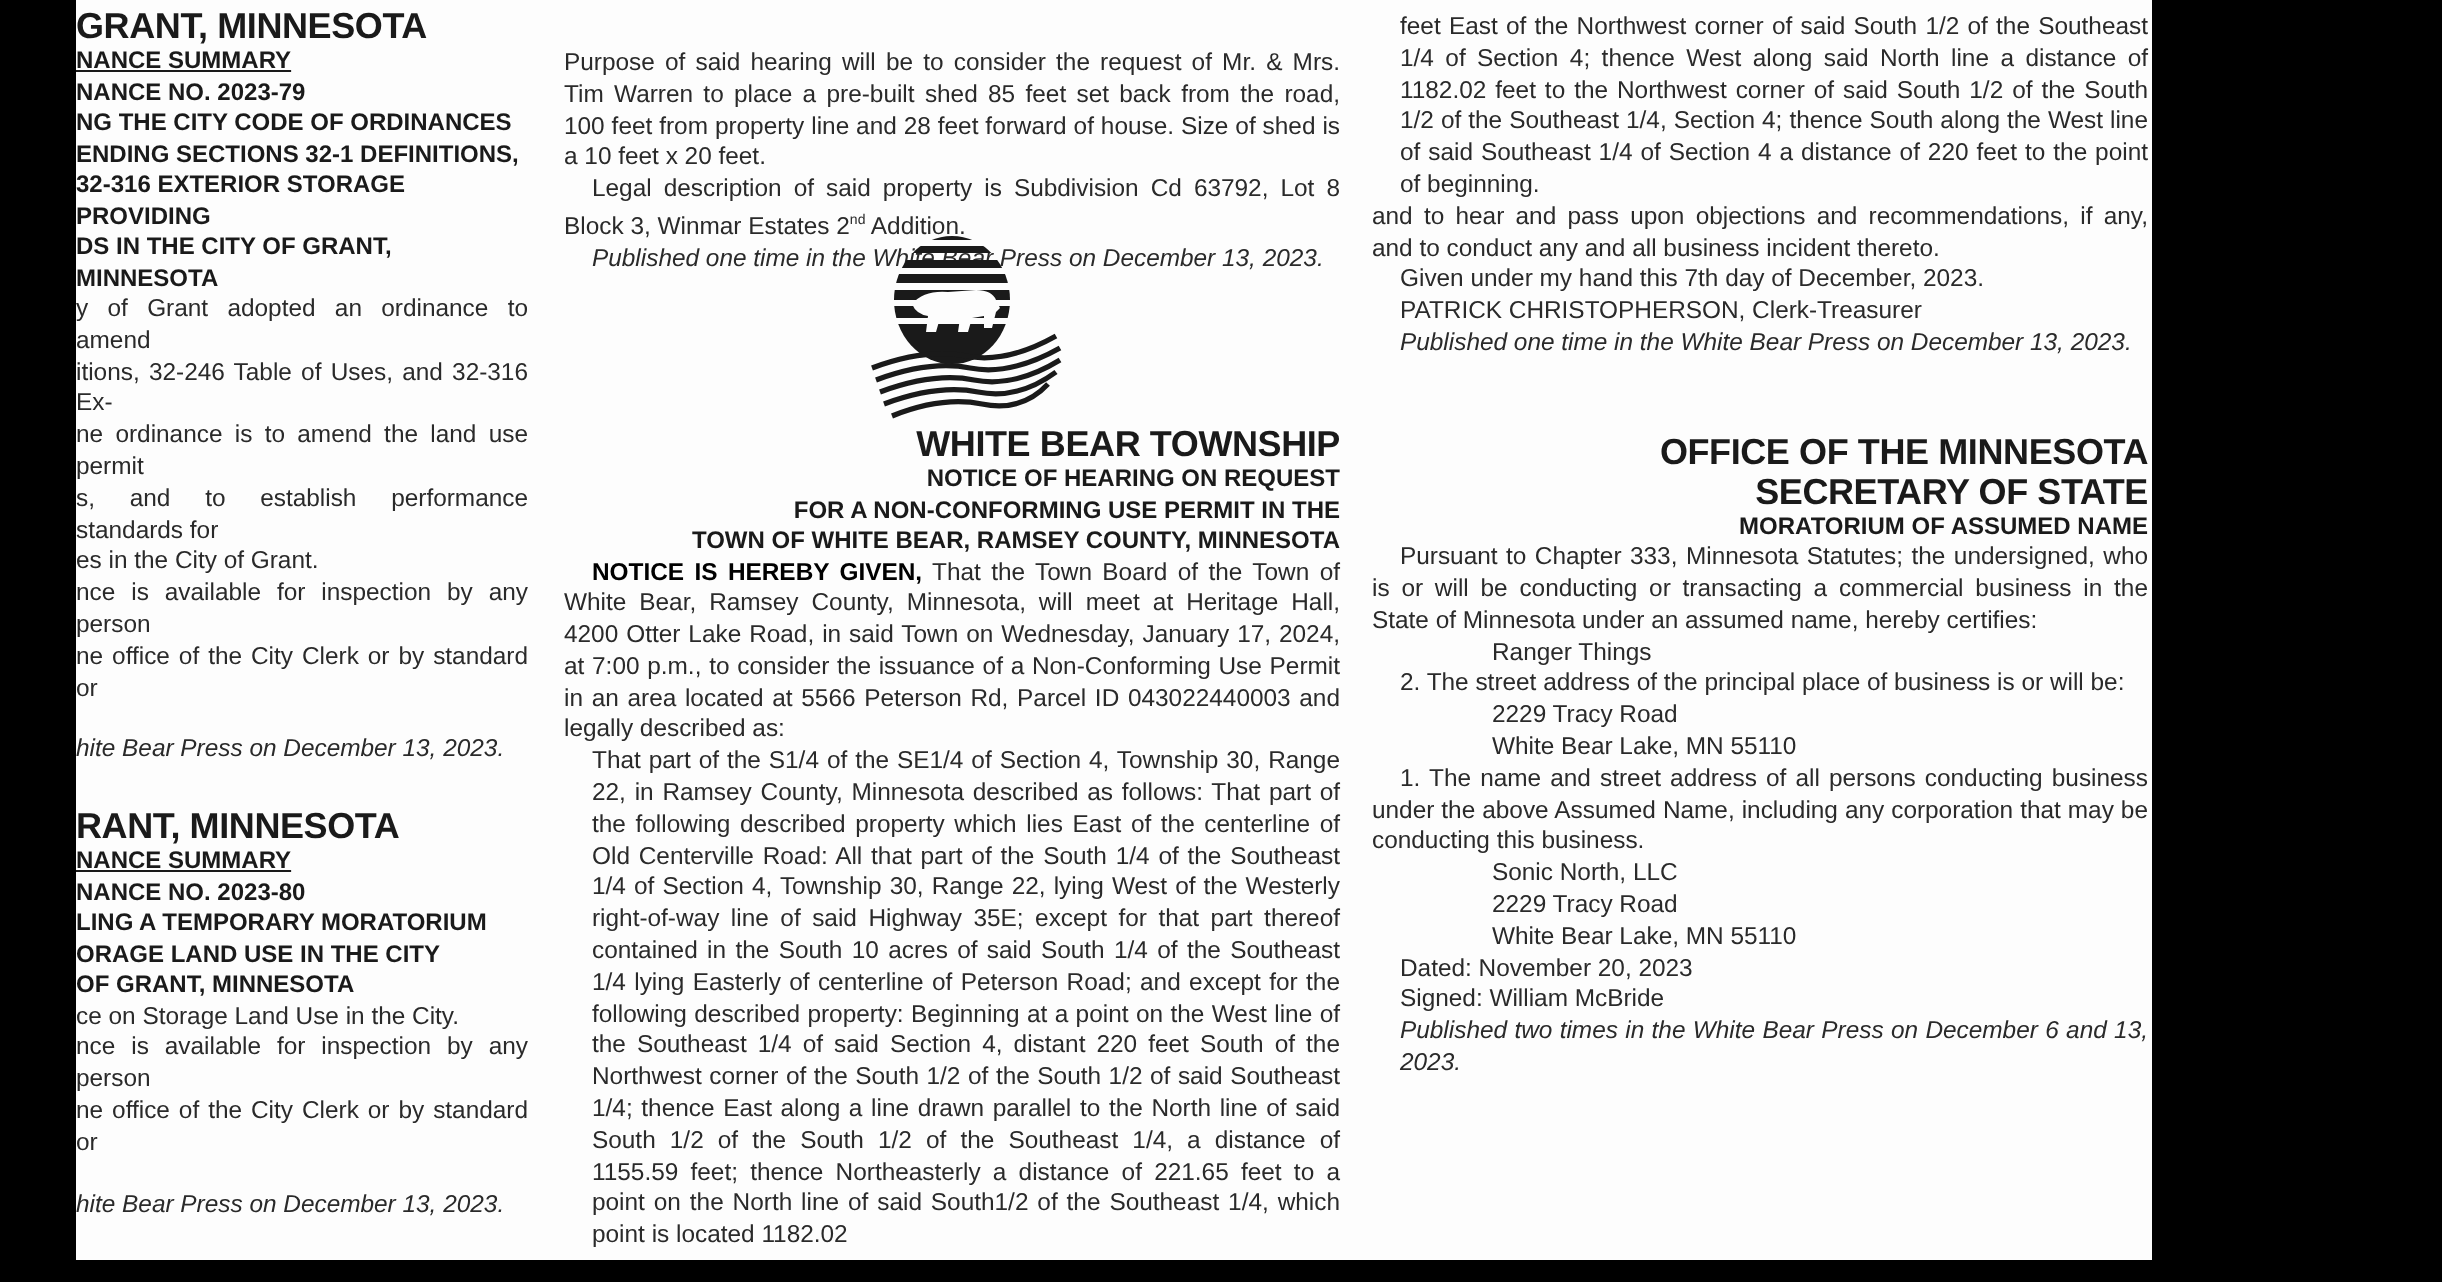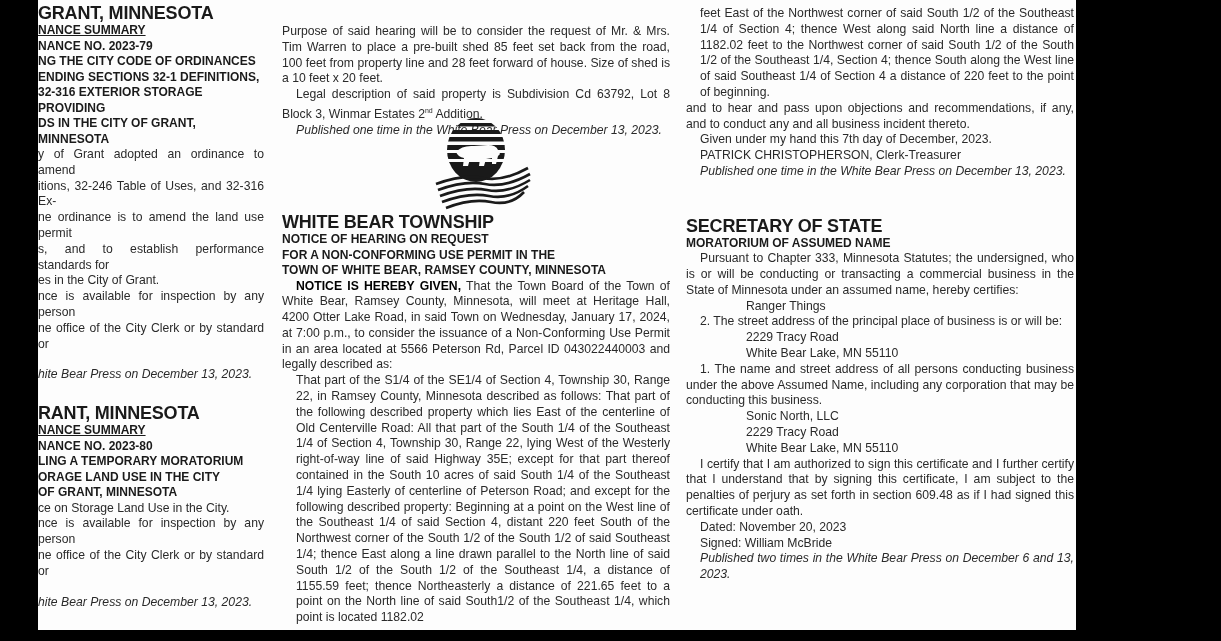--- a/index.html
+++ b/index.html
@@ -18,21 +18,21 @@
   .col2 { left: 244px; width: 388px; }
   .col3 { left: 648px; width: 388px; }
   p { margin: 0; text-align: justify; }
   .ind { text-indent: 14px; }
   .hang { padding-left: 14px; }
   .hang2 { padding-left: 60px; }
   .it { font-style: italic; padding-left: 14px; }
   .h-big { font-weight: bold; font-size: 18px; line-height: 20px; color: #1a1a1a; letter-spacing: -0.2px; }
   .h-sm  { font-weight: bold; font-size: 12px; line-height: 15.5px; color: #1a1a1a; }
   .u { text-decoration: underline; }
-  .center { text-align: left; }
+  .center { text-align: right; }
   .b { font-weight: bold; color: #000000; }
   .logo { position: absolute; left: 390px; top: 112px; width: 110px; height: 100px; }
 </style>
 </head>
 <body>
 
 <div class="page">
 
   <div class="col col1">
     <div style="padding-top:3px;">
@@ -121,30 +121,30 @@
   <div class="col col3">
     <div style="padding-top:6px;">
       <p class="hang">feet East of the Northwest corner of said South 1/2 of the Southeast 1/4 of Section 4; thence West along said North line a distance of 1182.02 feet to the Northwest corner of said South 1/2 of the South 1/2 of the Southeast 1/4, Section 4; thence South along the West line of said Southeast 1/4 of Section 4 a distance of 220 feet to the point of beginning.</p>
       <p>and to hear and pass upon objections and recommendations, if any, and to conduct any and all business incident thereto.</p>
       <p class="hang">Given under my hand this 7th day of December, 2023.</p>
       <p class="hang">PATRICK CHRISTOPHERSON, Clerk-Treasurer</p>
       <p class="it">Published one time in the White Bear Press on December 13, 2023.</p>
     </div>
 
     <div style="padding-top:36px;">
+      <div class="h-big center">OFFICE OF THE MINNESOTA</div>
       <div class="h-big center">SECRETARY OF STATE</div>
       <div class="h-sm center">MORATORIUM OF ASSUMED NAME</div>
       <p class="ind">Pursuant to Chapter 333, Minnesota Statutes; the undersigned, who is or will be conducting or transacting a commercial business in the State of Minnesota under an assumed name, hereby certifies:</p>
       <p class="hang2">Ranger Things</p>
       <p class="hang">2. The street address of the principal place of business is or will be:</p>
       <p class="hang2">2229 Tracy Road</p>
       <p class="hang2">White Bear Lake, MN 55110</p>
       <p class="ind">1. The name and street address of all persons conducting business under the above Assumed Name, including any corporation that may be conducting this business.</p>
       <p class="hang2">Sonic North, LLC</p>
       <p class="hang2">2229 Tracy Road</p>
       <p class="hang2">White Bear Lake, MN 55110</p>
-      <p class="ind">I certify that I am authorized to sign this certificate and I further certify that I understand that by signing this certificate, I am subject to the penalties of perjury as set forth in section 609.48 as if I had signed this certificate under oath.</p>
       <p class="hang">Dated: November 20, 2023</p>
       <p class="hang">Signed: William McBride</p>
       <p class="it">Published two times in the White Bear Press on December 6 and 13, 2023.</p>
     </div>
   </div>
 </div>
 
 </body></html>

